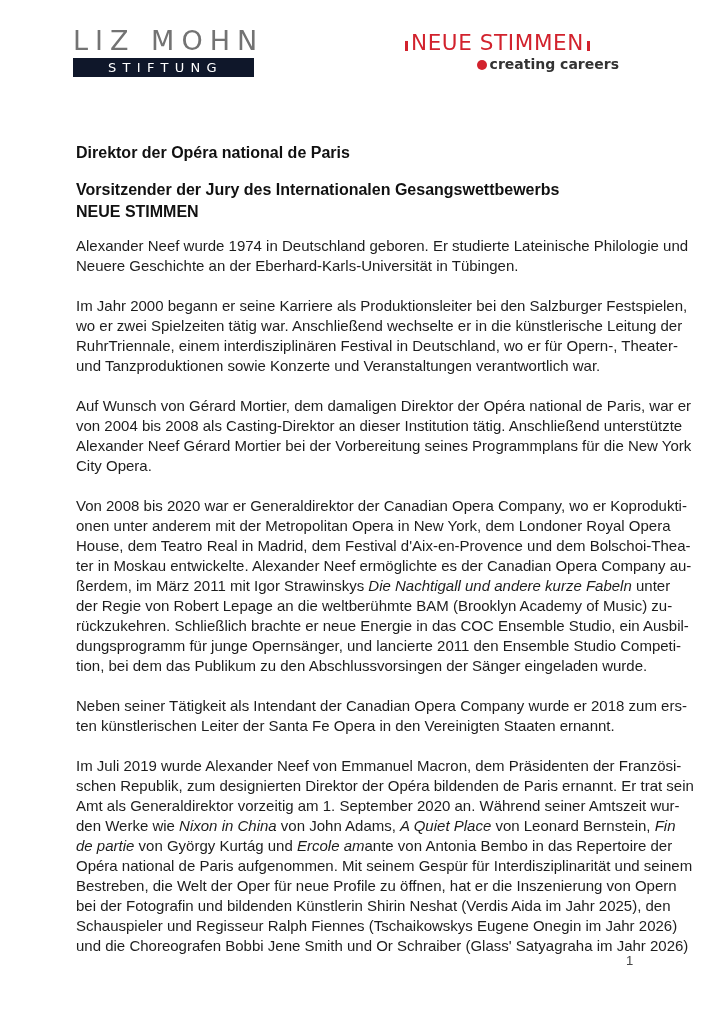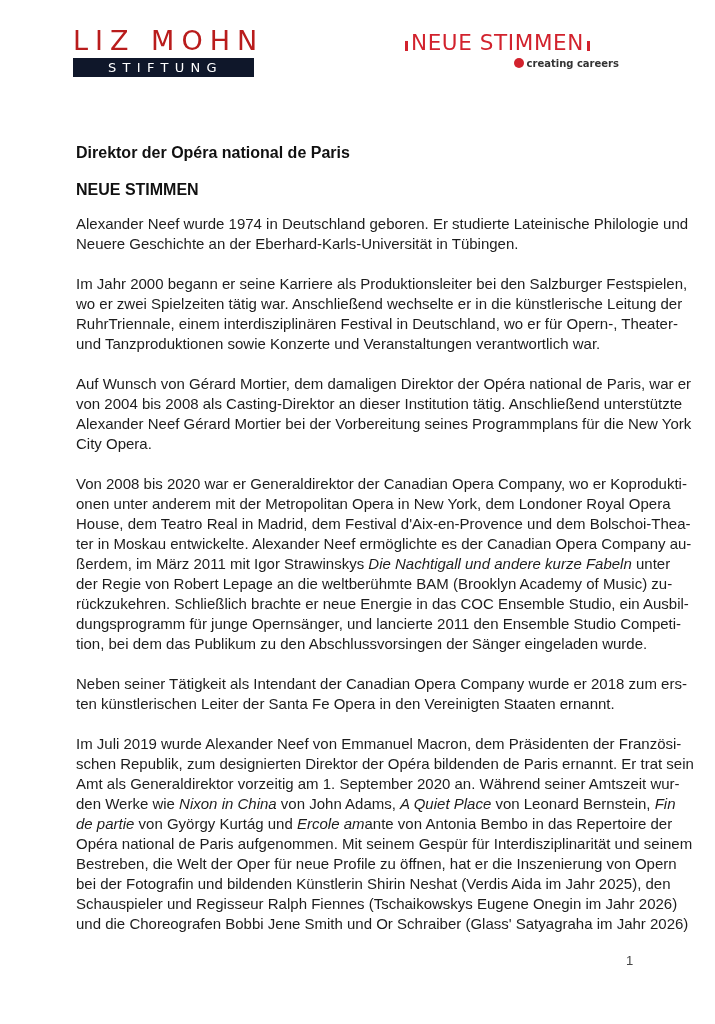--- a/index.html
+++ b/index.html
@@ -1,29 +1,29 @@
 <!DOCTYPE html>
 <html><head>
   <meta charset="utf-8">
   <style>
     html, body { margin: 0; padding: 0; background: #ffffff; }
     body { width: 715px; height: 1024px; position: relative; overflow: hidden;
            font-family: "Liberation Sans", "DejaVu Sans", sans-serif; color: #1a1a1a; }
     .logo-lm { position: absolute; left: 73px; top: 27px; width: 181px; }
     .lm-name { font-family: "DejaVu Sans", sans-serif; font-size: 27px; letter-spacing: 7px;
-               color: #b91c1c; line-height: 28px; white-space: nowrap; font-weight: normal; }
+               color: #737373; line-height: 28px; white-space: nowrap; font-weight: normal; }
     .lm-bar { margin-top: 3px; height: 19px; background: #0f172a; color: #ffffff;
               font-family: "DejaVu Sans", sans-serif; font-size: 13px; letter-spacing: 6.3px;
               text-align: center; line-height: 19px; padding-left: 4px; }
     .logo-ns { position: absolute; left: 402px; top: 30px; width: 230px; }
     .ns-name { font-family: "DejaVu Sans", sans-serif; font-size: 21.5px; color: #d2222d;
                letter-spacing: 0.6px; white-space: nowrap; line-height: 26px; }
     .ns-tick { display: inline-block; width: 3px; height: 10px; background: #d2222d;
                vertical-align: -1px; margin: 0 3px; }
-    .ns-tag { margin-top: 2px; text-align: right; padding-right: 13px; font-size: 10px;
+    .ns-tag { margin-top: 2px; text-align: right; padding-right: 13px; font-size: 14px;
               font-family: "DejaVu Sans", sans-serif; font-weight: bold; color: #333; line-height: 12px; }
     .ns-dot { display: inline-block; width: 10px; height: 10px; border-radius: 50%;
               background: #d2222d; vertical-align: -1px; margin-right: 3px; }
     .content { position: absolute; left: 76px; top: 142px; width: 560px; }
     h1, h2 { font-size: 16px; font-weight: bold; margin: 0; color: #111; line-height: 22px; }
     .h-name { margin-bottom: 18px; }
     .h-role { margin-bottom: 15px; }
     .h-jury { margin-bottom: 13px; }
     p { margin: 0 0 20px 0; font-size: 15px; line-height: 20px; color: #1d1d1d; }
     .line { display: block; white-space: nowrap; }
@@ -39,20 +39,21 @@
 </div>
 
 <div class="logo-ns">
   <div class="ns-name"><span class="ns-tick"></span><span>NEUE STIMMEN</span><span class="ns-tick"></span></div>
   <div class="ns-tag"><span class="ns-dot"></span><span>creating careers</span></div>
 </div>
 
 <div class="content">
   <h2 class="h-role">Direktor der Opéra national de Paris</h2>
   <h2 class="h-jury">
+    <span class="line">Vorsitzender der Jury des Internationalen Gesangswettbewerbs</span>
     <span class="line">NEUE STIMMEN</span>
   </h2>
   <div id="paras">
       <p>
         <span class="line"><span>Alexander Neef wurde 1974 in Deutschland geboren. Er studierte Lateinische Philologie und</span></span>
         <span class="line"><span>Neuere Geschichte an der Eberhard-Karls-Universität in Tübingen.</span></span>
       </p>
       <p>
         <span class="line"><span>Im Jahr 2000 begann er seine Karriere als Produktionsleiter bei den Salzburger Festspielen,</span></span>
         <span class="line"><span>wo er zwei Spielzeiten tätig war. Anschließend wechselte er in die künstlerische Leitung der</span></span>

